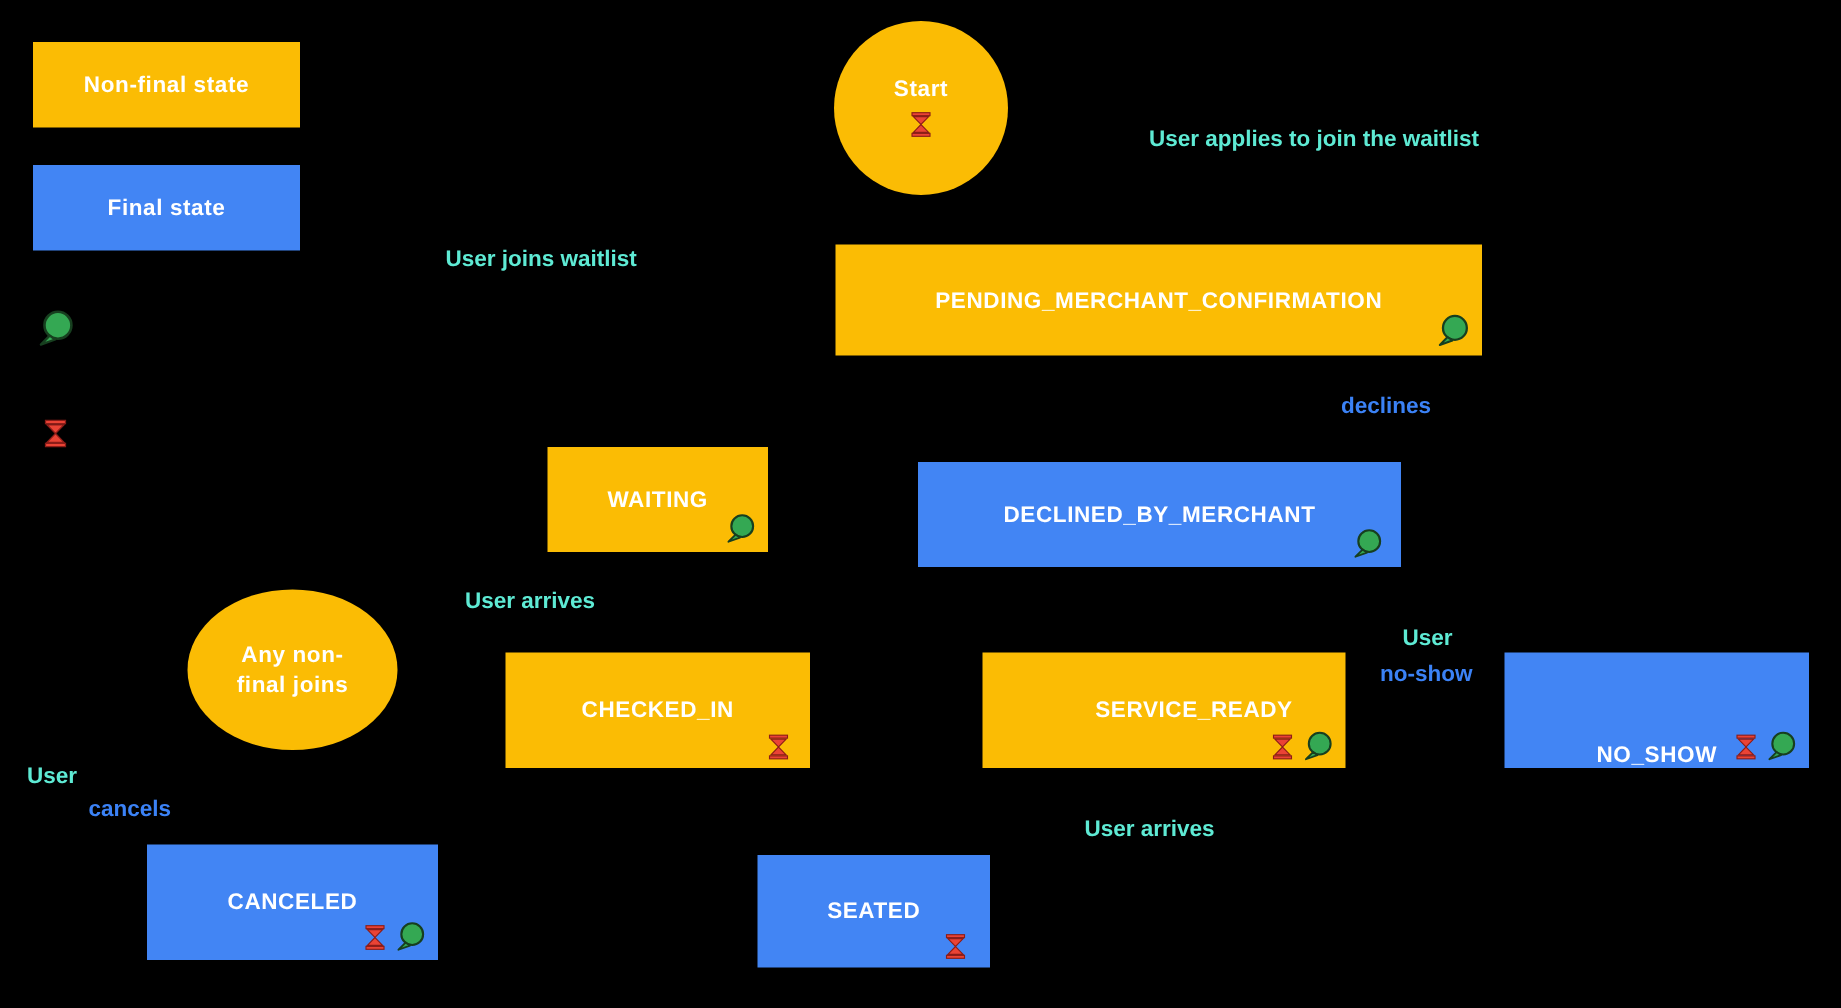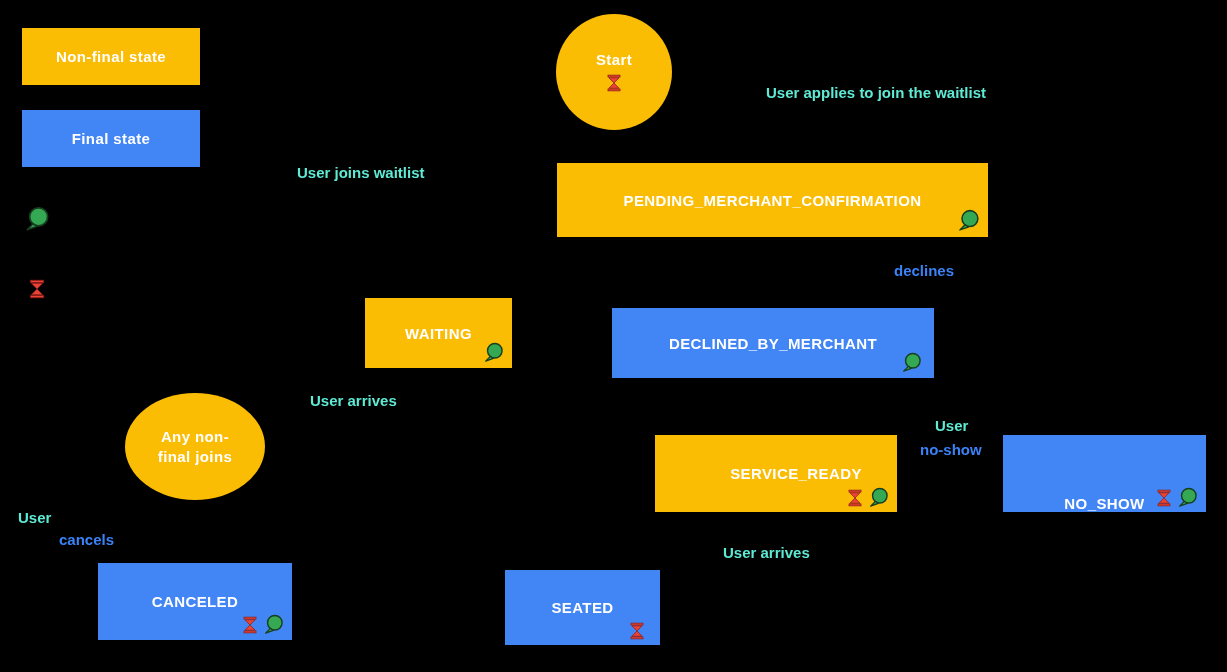--- a/index.html
+++ b/index.html
@@ -86,20 +86,28 @@
 
   <div class="node fill-blue" style="left:612px;top:308px;width:322px;height:70px;">
     <span>DECLINED_BY_MERCHANT</span>
     <span class="node-icons" style="right:12px;">
       <svg class="icon" width="21" height="21">
           <use href="#icon-chat"></use>
         </svg>
     </span>
   </div>
 
+  <div class="node fill-yellow" style="left:337px;top:435px;width:203px;height:77px;">
+    <span>CHECKED_IN</span>
+    <span class="node-icons" style="right:12px;bottom:4px;">
+      <svg class="icon" width="18" height="20">
+          <use href="#icon-hourglass"></use>
+        </svg>
+    </span>
+  </div>
 
   <div class="node fill-yellow" style="left:655px;top:435px;width:242px;height:77px;padding-left:40px;">
     <span>SERVICE_READY</span>
     <span class="node-icons" style="right:8px;bottom:4px;">
       <svg class="icon" width="18" height="20">
           <use href="#icon-hourglass"></use>
         </svg>
       <svg class="icon" width="21" height="21">
           <use href="#icon-chat"></use>
         </svg>

